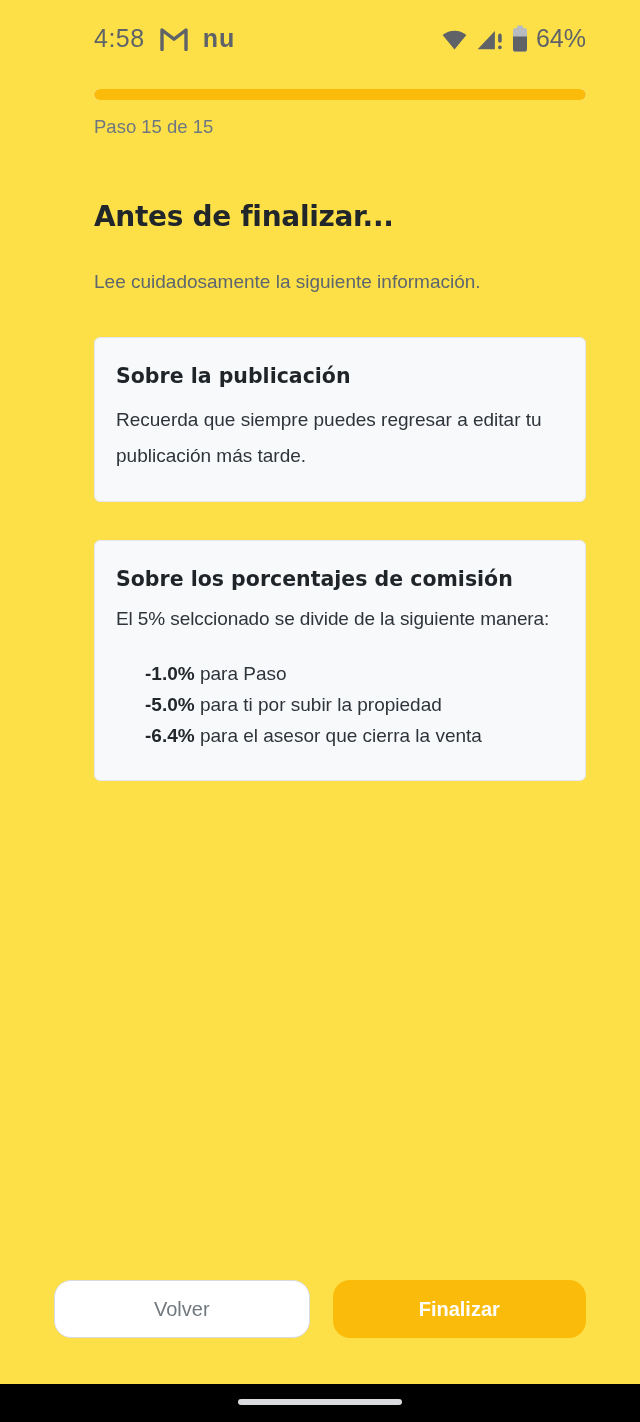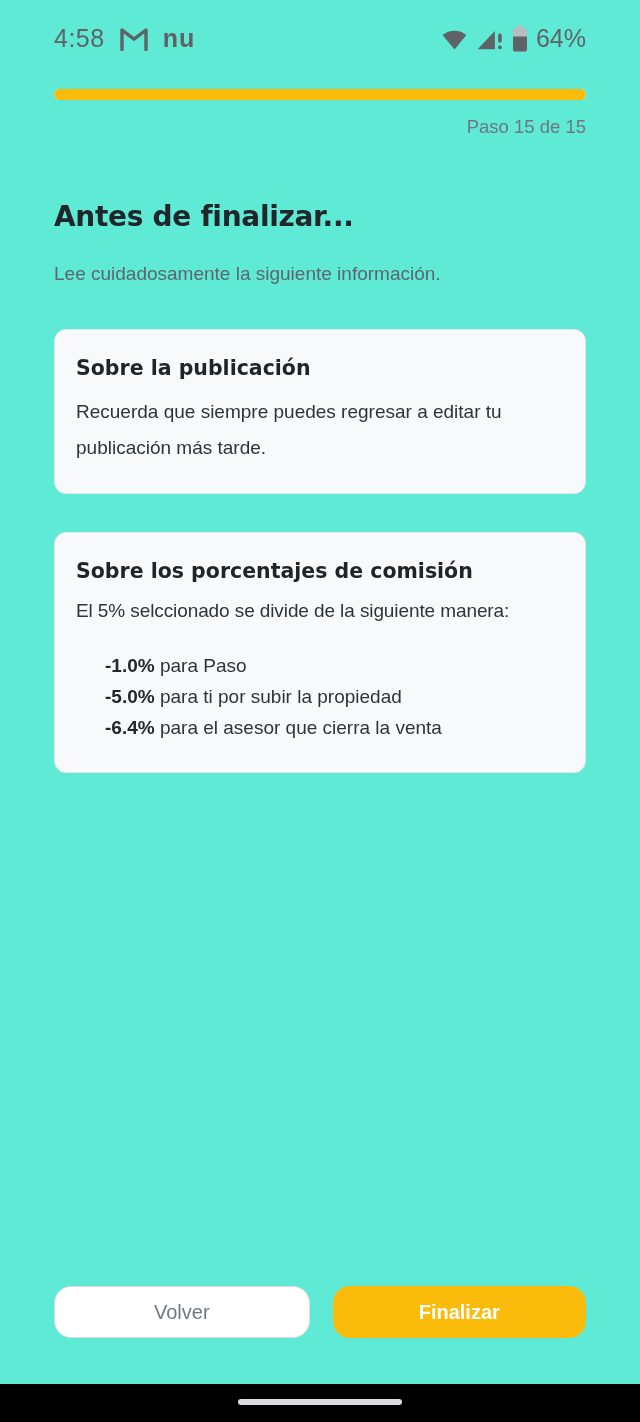--- a/index.html
+++ b/index.html
@@ -1,23 +1,24 @@
 <!DOCTYPE html>
 <html><head>
 <meta charset="utf-8">
 <style>
   * { margin:0; padding:0; box-sizing:border-box; }
   html,body { background:#888; }
   .screen {
     position:relative;
     width:640px; height:1422px;
     margin:0 auto;
-    background:#5eead4;
+    background:#fde047;
     font-family:"Liberation Sans","DejaVu Sans",sans-serif;
     overflow:hidden;
+    padding-left:40px;
   }
 
   
   .status-bar {
     display:flex; justify-content:space-between; align-items:center;
     padding:24px 54px 0 54px;
     color:#5f6368;
   }
   .sb-left, .sb-right { display:flex; align-items:center; gap:14px; }
   .sb-time { font-size:25px; letter-spacing:0.5px; }
@@ -29,45 +30,44 @@
   
   .progress-track {
     margin:36px 54px 0 54px;
     height:11px; border-radius:6px;
     background:#f1f3f4;
     overflow:hidden;
   }
   .progress-fill { height:100%; border-radius:6px; background:#fbbb0a; width:100%; }
   .step-label {
     margin:16px 54px 0 54px;
-    text-align:right;
     font-size:18.5px;
     color:#6e7781;
   }
 
   
   .page-title {
     margin:62px 54px 0 54px;
     font-size:28px; font-weight:700; letter-spacing:-0.3px;
     color:#21262b;
     font-family:"DejaVu Sans","Liberation Sans",sans-serif;
   }
   .page-subtitle {
-    margin:30px 54px 0 54px;
+    margin:38px 54px 0 54px;
     font-size:19px;
     color:#5d666f;
   }
 
   
   .card {
     margin:44px 54px 7px 54px;
     padding:26px 21px 28px 21px;
     background:#f8f9fb;
     border:1px solid #e3e6ea;
-    border-radius:12px;
+    border-radius:6px;
   }
   .card + .card { margin-top:38px; }
   .card-title {
     font-size:20.5px; font-weight:700;
     color:#1f2429;
     margin-bottom:14px;
     font-family:"DejaVu Sans","Liberation Sans",sans-serif;
   }
   .card-text {
     font-size:19px; line-height:1.87;
@@ -90,21 +90,21 @@
   }
   .pct-list b { font-weight:700; color:#22272c; }
 
   
   .actions {
     position:absolute;
     left:54px; right:54px; bottom:84px;
     display:flex; gap:23px;
   }
   .btn {
-    flex:1; height:52px;
+    flex:1; height:58px;
     border-radius:17px;
     font-size:20px;
     font-family:"Liberation Sans","DejaVu Sans",sans-serif;
     cursor:pointer;
     margin-top:28px;
   }
   .btn-back {
     background:#ffffff;
     border:1.5px solid #d7dbdf;
     color:#71797f;

